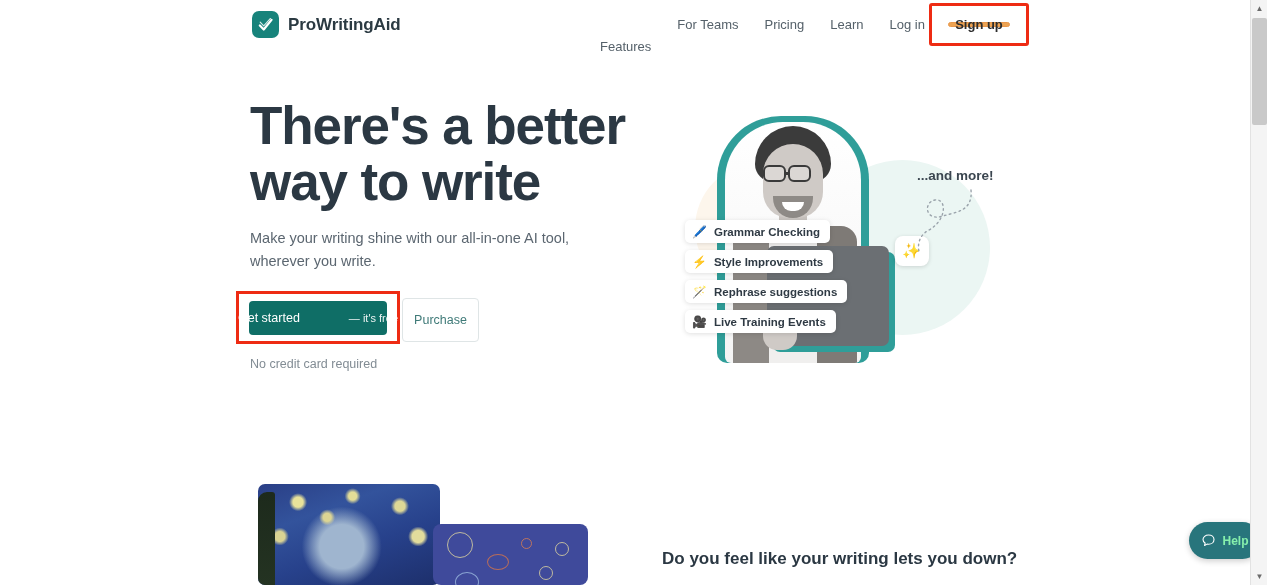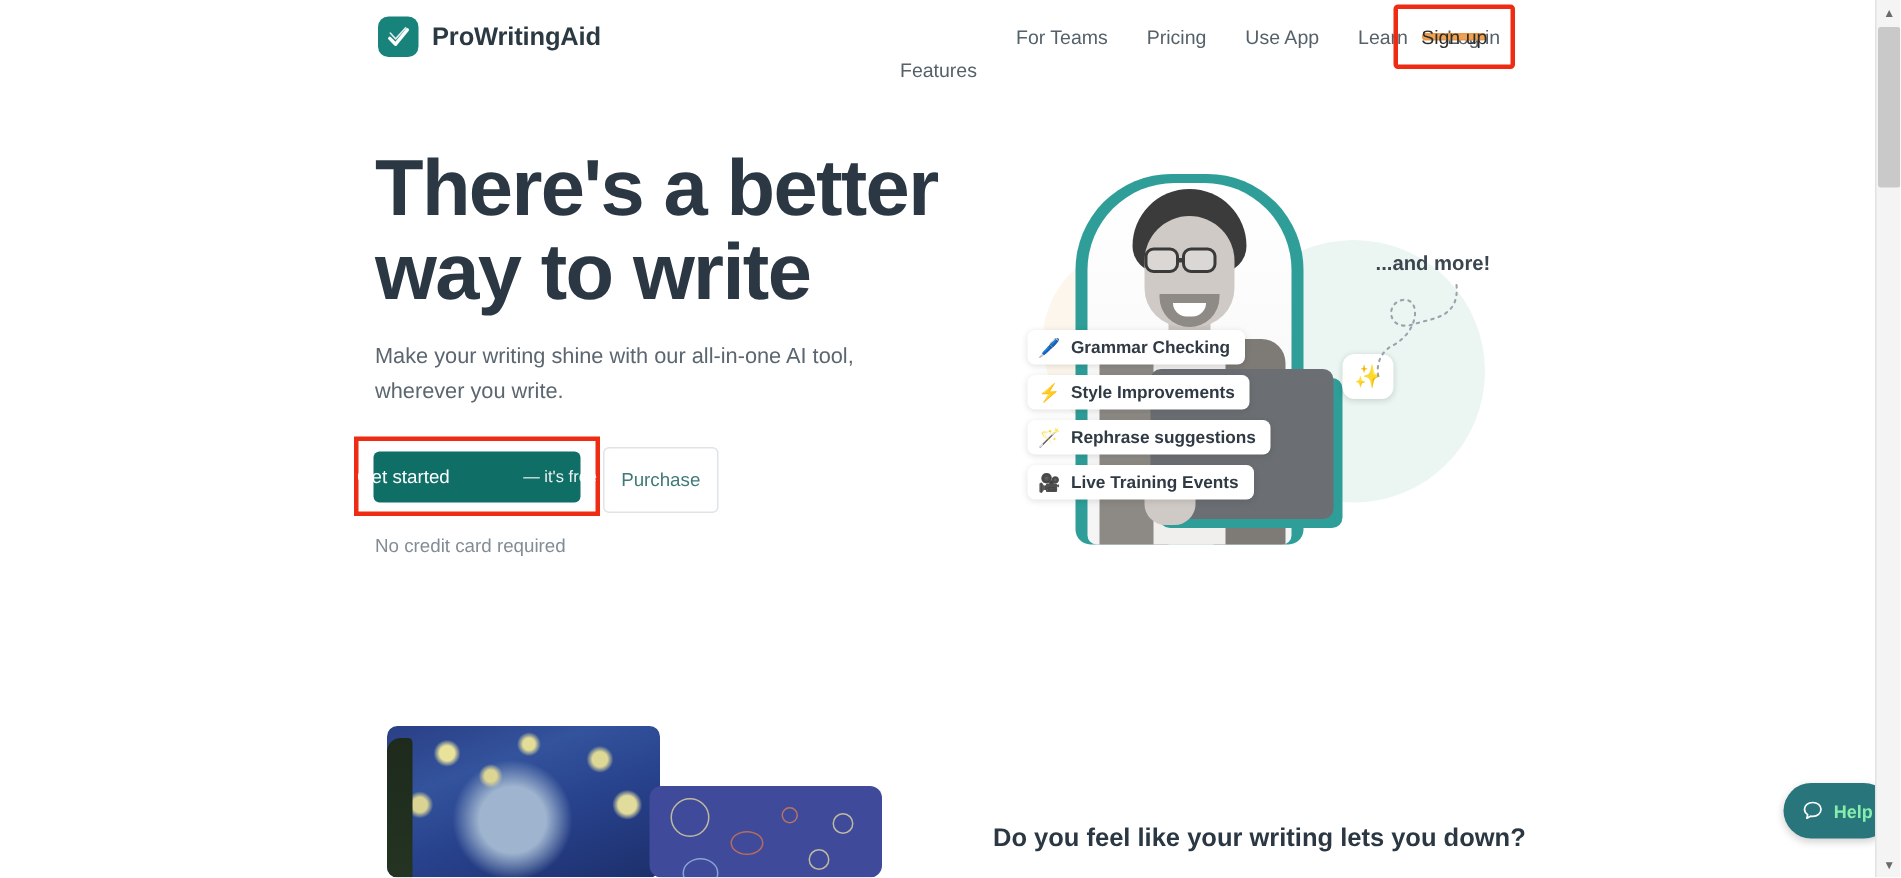--- a/index.html
+++ b/index.html
@@ -45,24 +45,25 @@
     display: flex; align-items: center; gap: 0;
   }
   .nav a {
     font-size: 13px; color: #55616a; text-decoration: none;
     padding: 0 13px; white-space: nowrap; line-height: 49px;
   }
   .nav a:first-child { padding-left: 0; margin-top: 44px; }
 
   .signup-wrap {
     position: absolute; left: 929px; top: 3px;
-    width: 81px; height: 43px;
+    width: 100px; height: 43px;
     border: 3px solid #ee2b13;
     border-radius: 3px;
     padding: 16px;
+    font-weight: bold;
   }
   .signup-btn {
     width: 100%; height: 100%;
     background: #eda352;
     border: 1px solid #e8974a;
     border-radius: 3px;
     color: #2d2d2d; font-size: 13px;
     display: flex; align-items: center; justify-content: center;
     cursor: pointer;
     white-space: nowrap;
@@ -330,21 +331,20 @@
           <path d="M4.5 8.5 L9.5 14 L19 3.5" fill="none" stroke="#ffffff" stroke-width="1.5" stroke-linecap="round" stroke-linejoin="round" opacity="0.85"></path>
         </svg>
       </span>
       <span class="brand-name">ProWritingAid</span>
     </a>
 
     <nav class="nav">
       <a href="#">Features</a>
       <a href="#">For Teams</a>
       <a href="#">Pricing</a>
-      <a href="#">Use App</a>
       <a href="#">Learn</a>
       <a href="#">Log in</a>
     </nav>
 
     <div class="signup-wrap">
       <div class="signup-btn">Sign up</div>
     </div>
   </div>
 
   <h1 class="hero-title">

